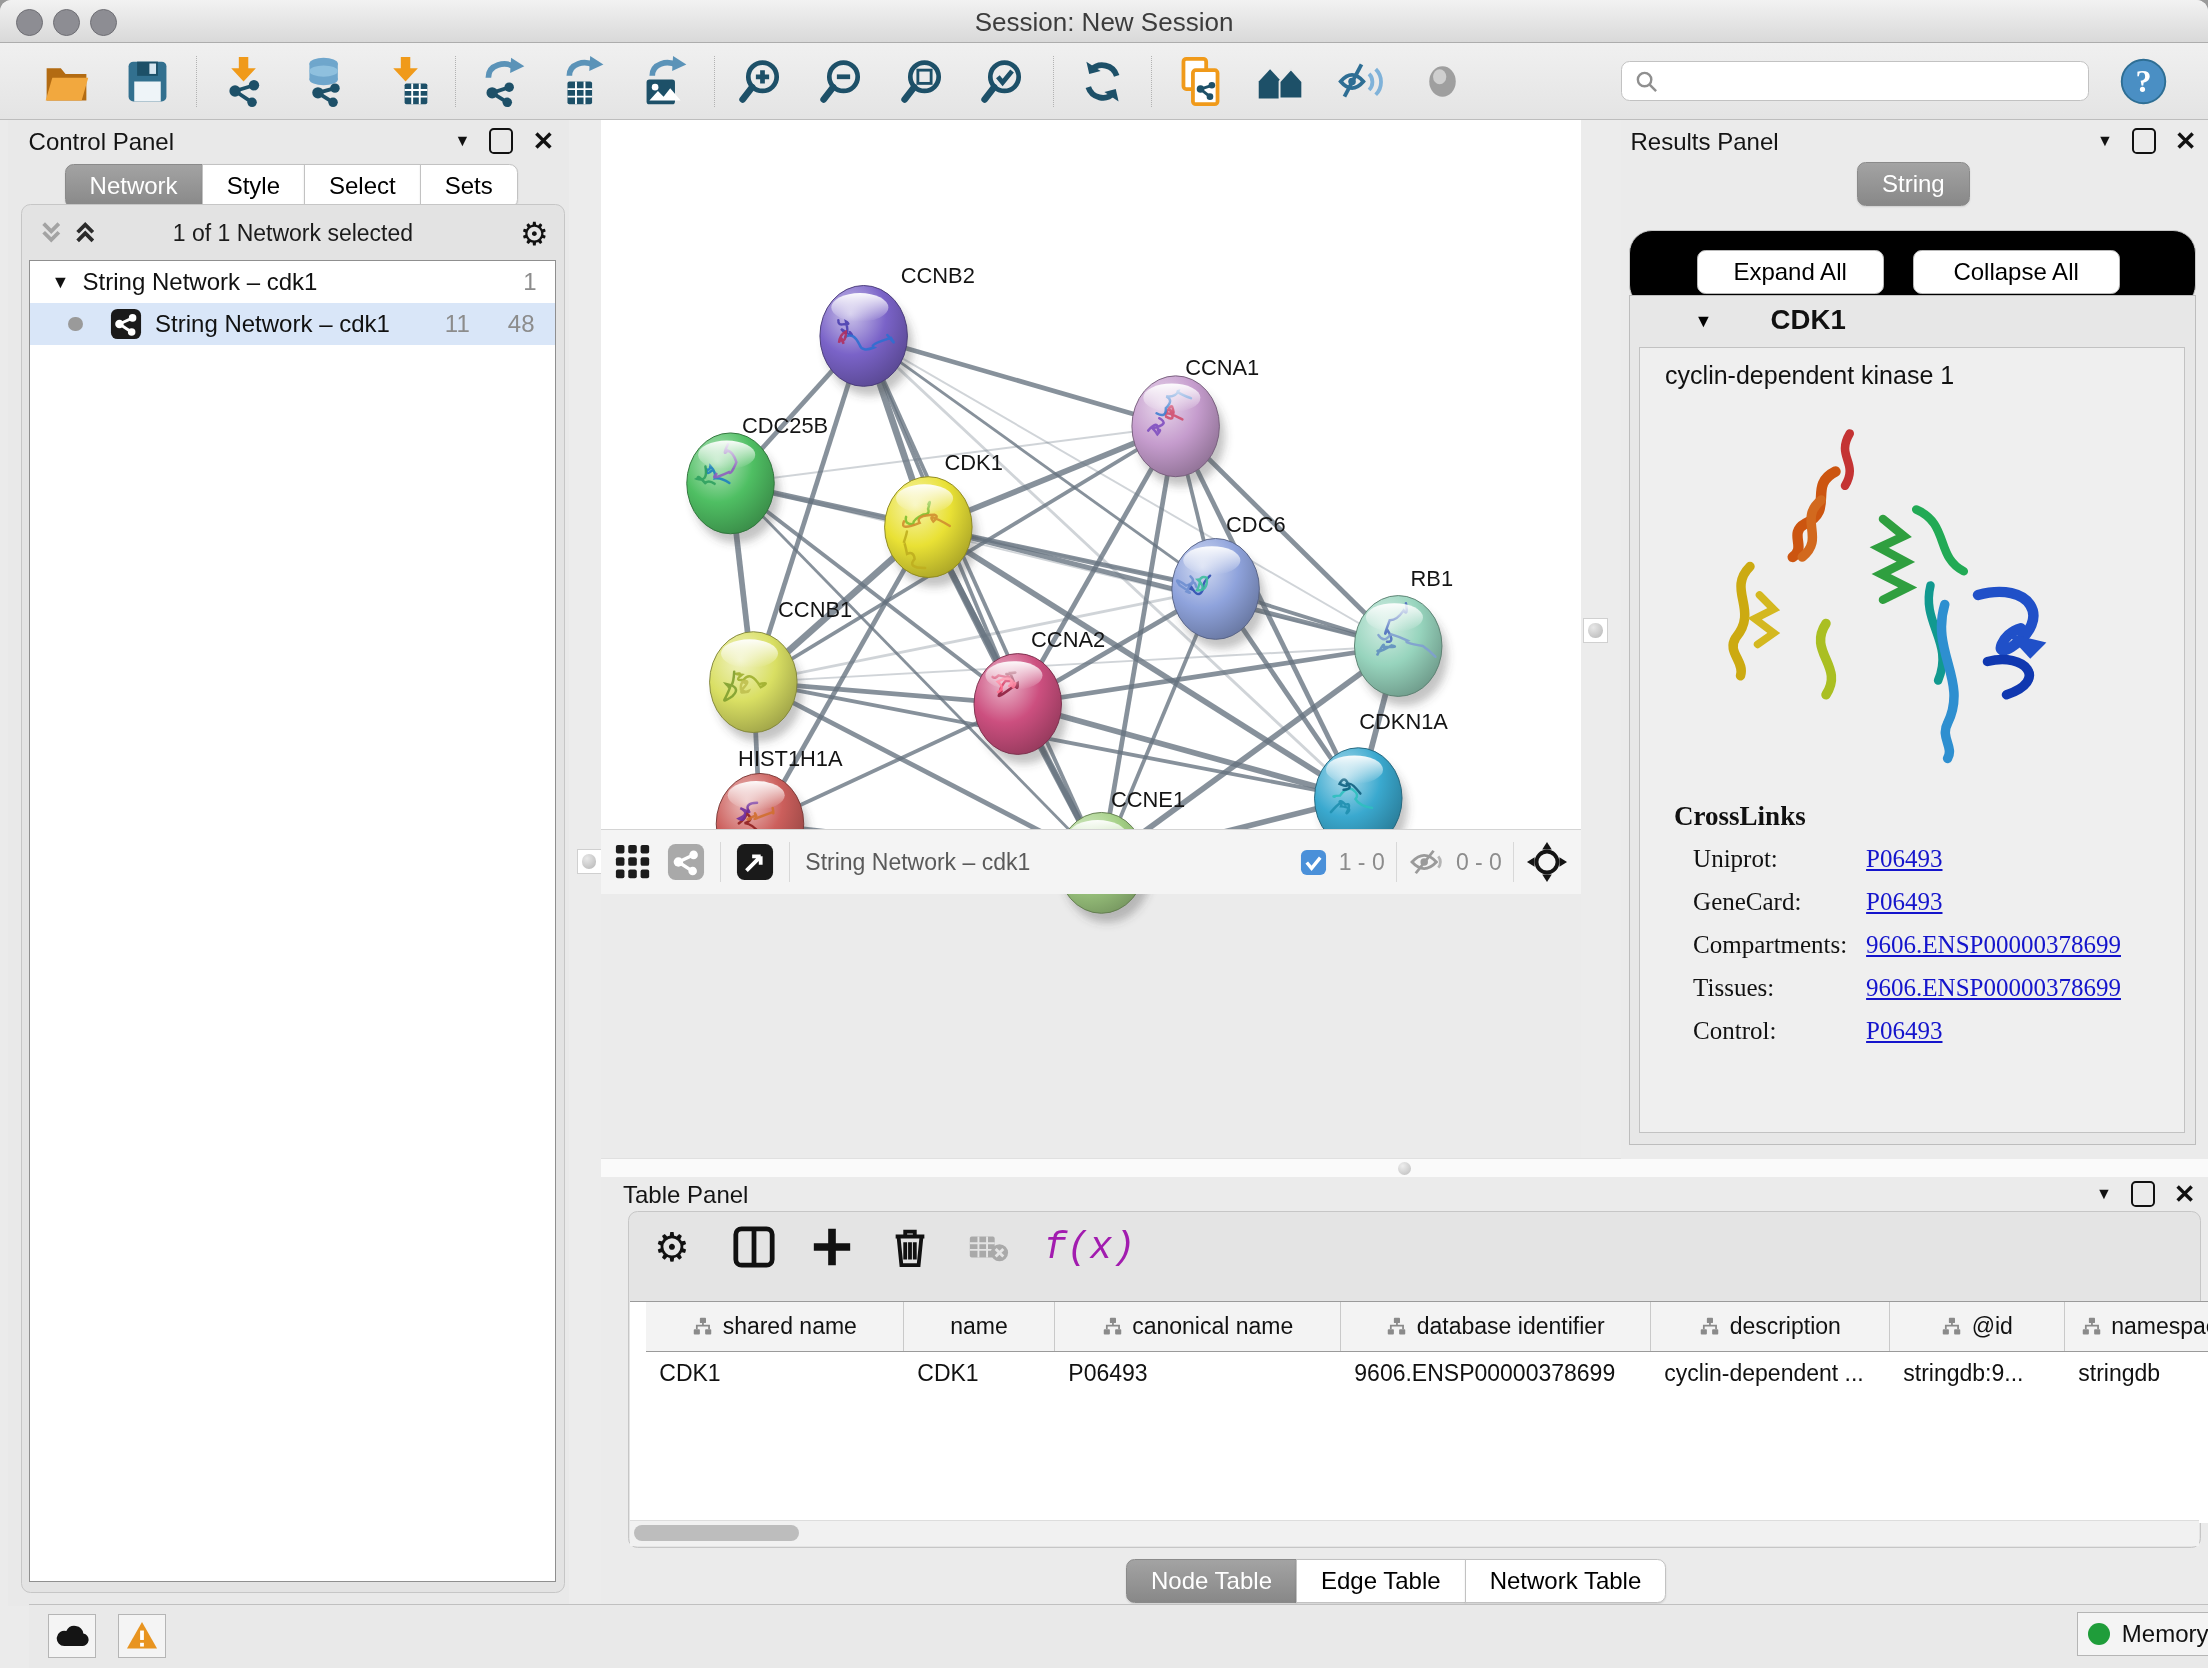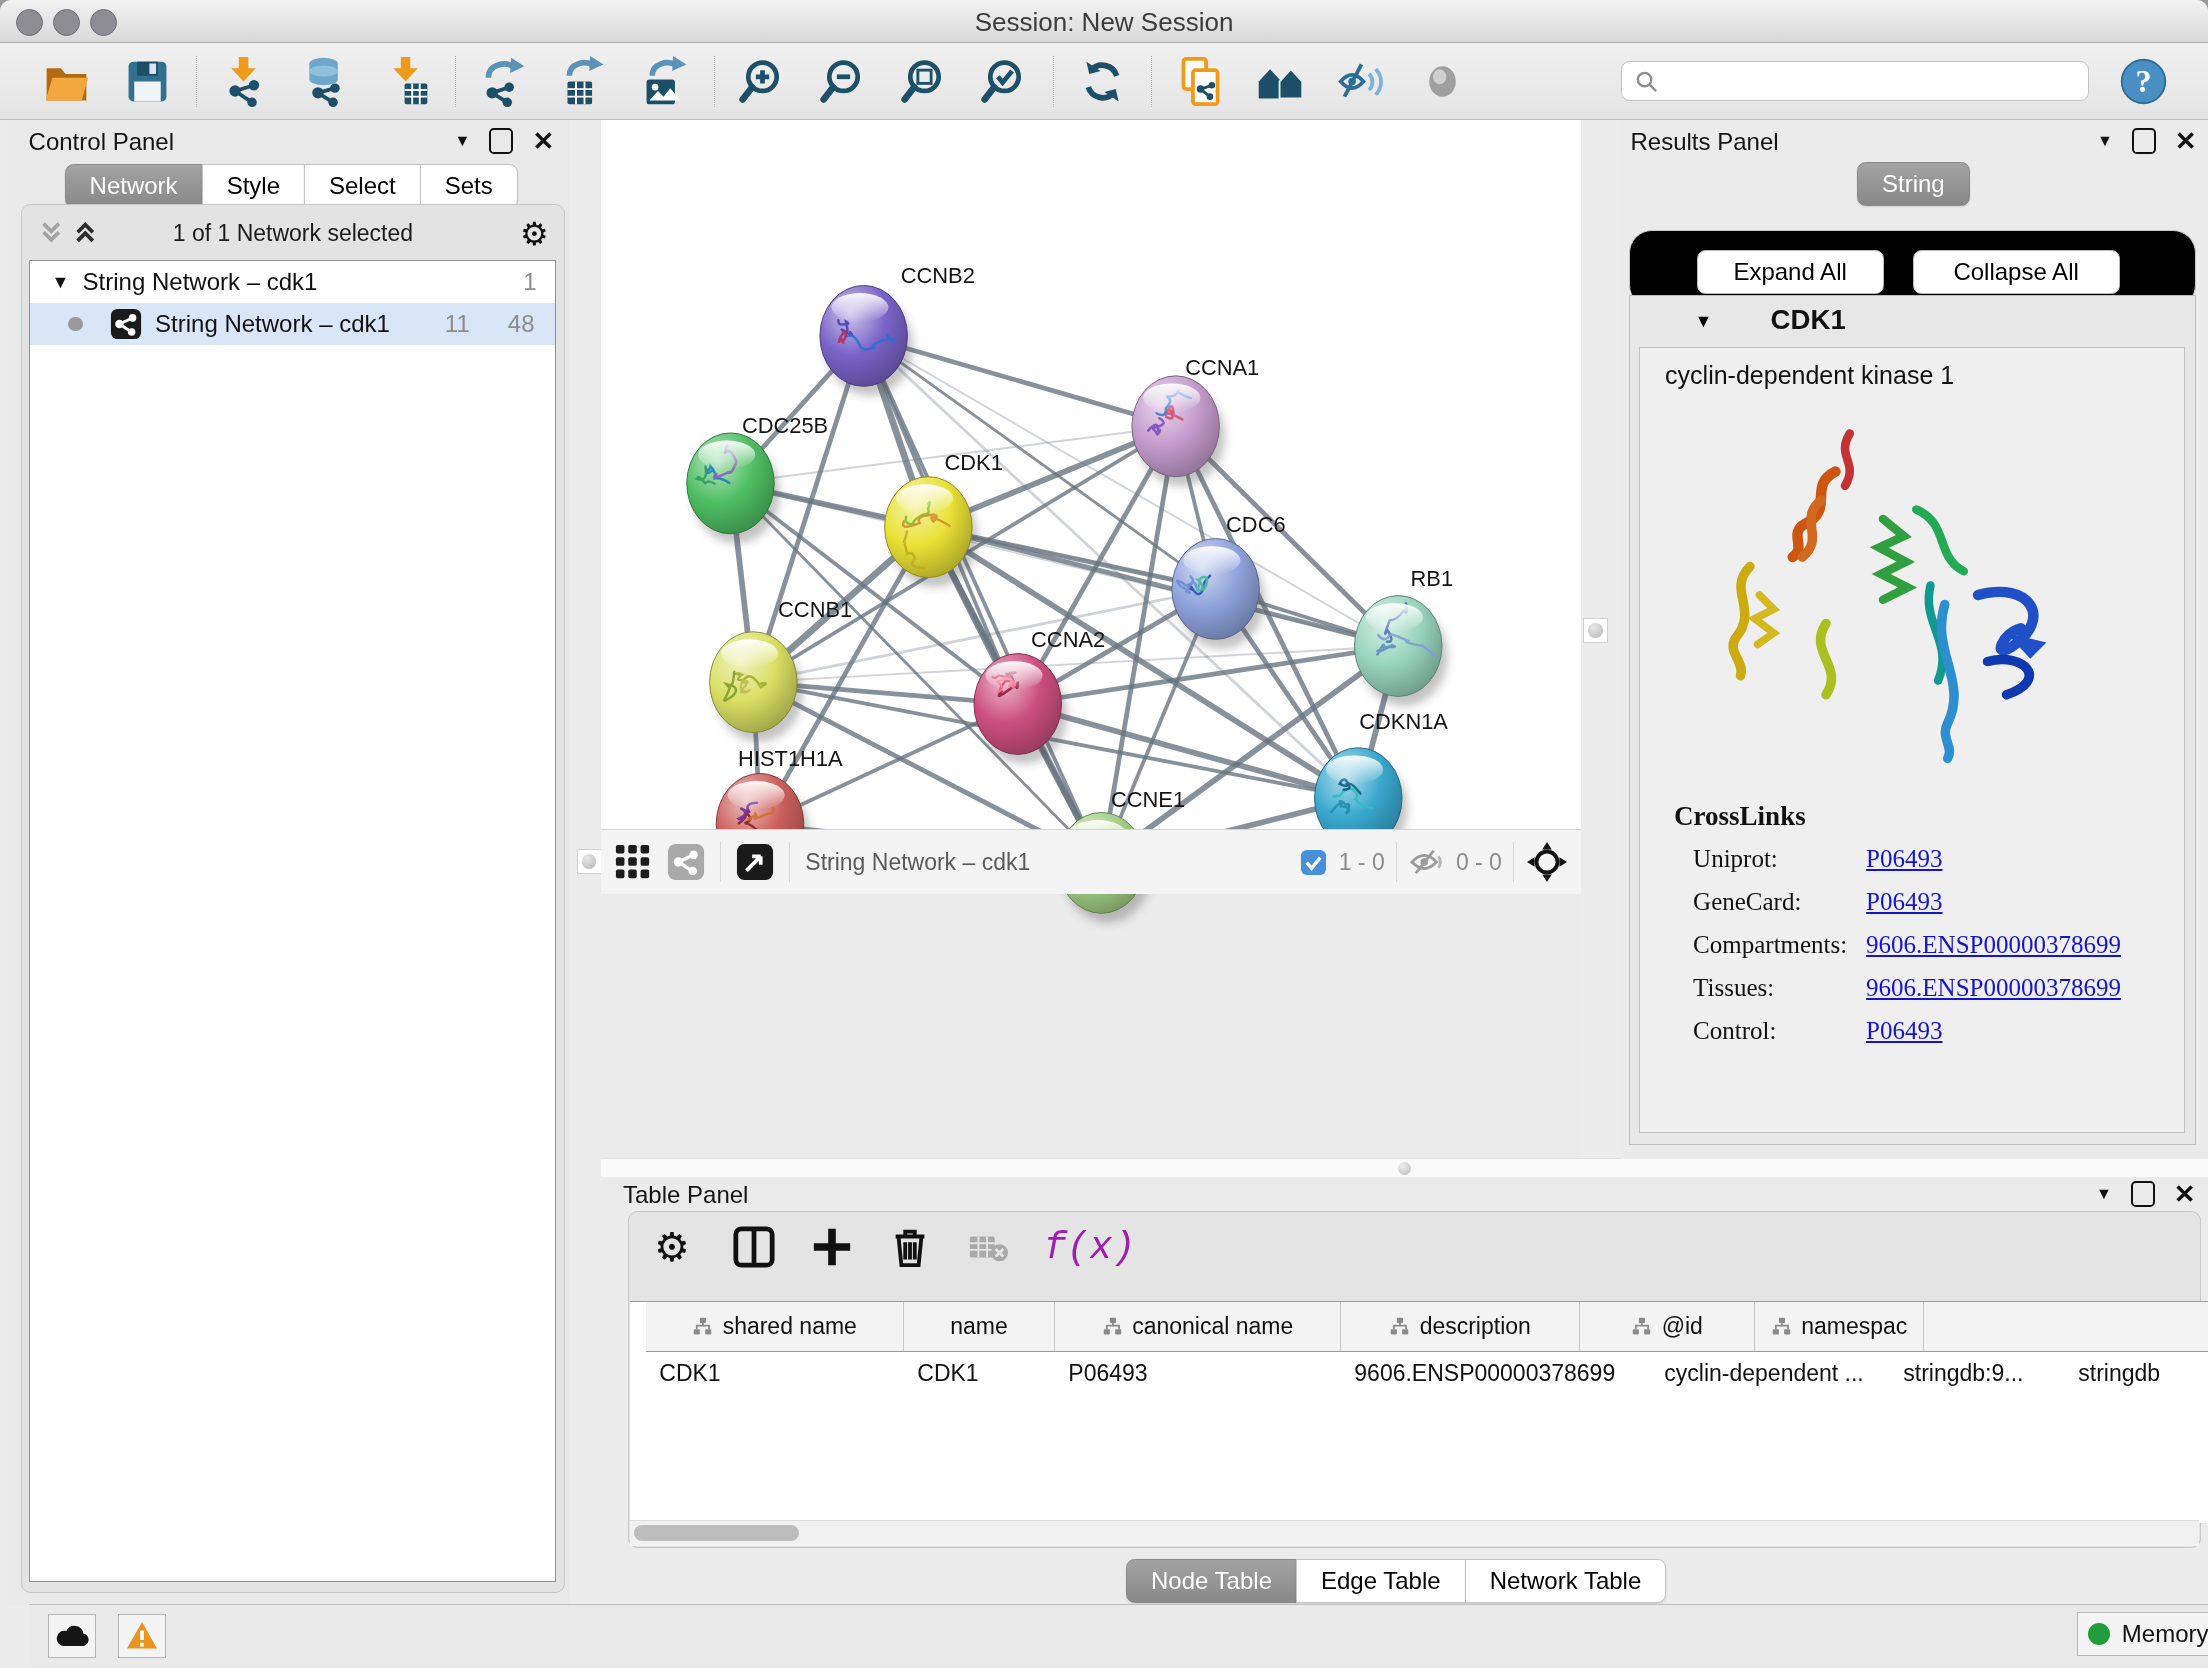--- a/index.html
+++ b/index.html
@@ -724,20 +724,31 @@
               <svg viewBox="0 0 24 24" width="21" height="21">
                 <g fill="#8a8a8a">
                   <rect x="9" y="2" width="7" height="6" rx="1"></rect>
                   <rect x="2" y="15" width="7" height="6" rx="1"></rect>
                   <rect x="15" y="15" width="7" height="6" rx="1"></rect>
                 </g>
                 <path d="M12.5 8v3M5.5 15v-4h14v4" stroke="#8a8a8a" stroke-width="2" fill="none"></path>
               </svg>
               <span>canonical name</span>
             </div>
+            <div class="th" style="width: 310px;">
+              <svg viewBox="0 0 24 24" width="21" height="21">
+                <g fill="#8a8a8a">
+                  <rect x="9" y="2" width="7" height="6" rx="1"></rect>
+                  <rect x="2" y="15" width="7" height="6" rx="1"></rect>
+                  <rect x="15" y="15" width="7" height="6" rx="1"></rect>
+                </g>
+                <path d="M12.5 8v3M5.5 15v-4h14v4" stroke="#8a8a8a" stroke-width="2" fill="none"></path>
+              </svg>
+              <span>database identifier</span>
+            </div>
             <div class="th" style="width: 239px;">
               <svg viewBox="0 0 24 24" width="21" height="21">
                 <g fill="#8a8a8a">
                   <rect x="9" y="2" width="7" height="6" rx="1"></rect>
                   <rect x="2" y="15" width="7" height="6" rx="1"></rect>
                   <rect x="15" y="15" width="7" height="6" rx="1"></rect>
                 </g>
                 <path d="M12.5 8v3M5.5 15v-4h14v4" stroke="#8a8a8a" stroke-width="2" fill="none"></path>
               </svg>
               <span>description</span>

